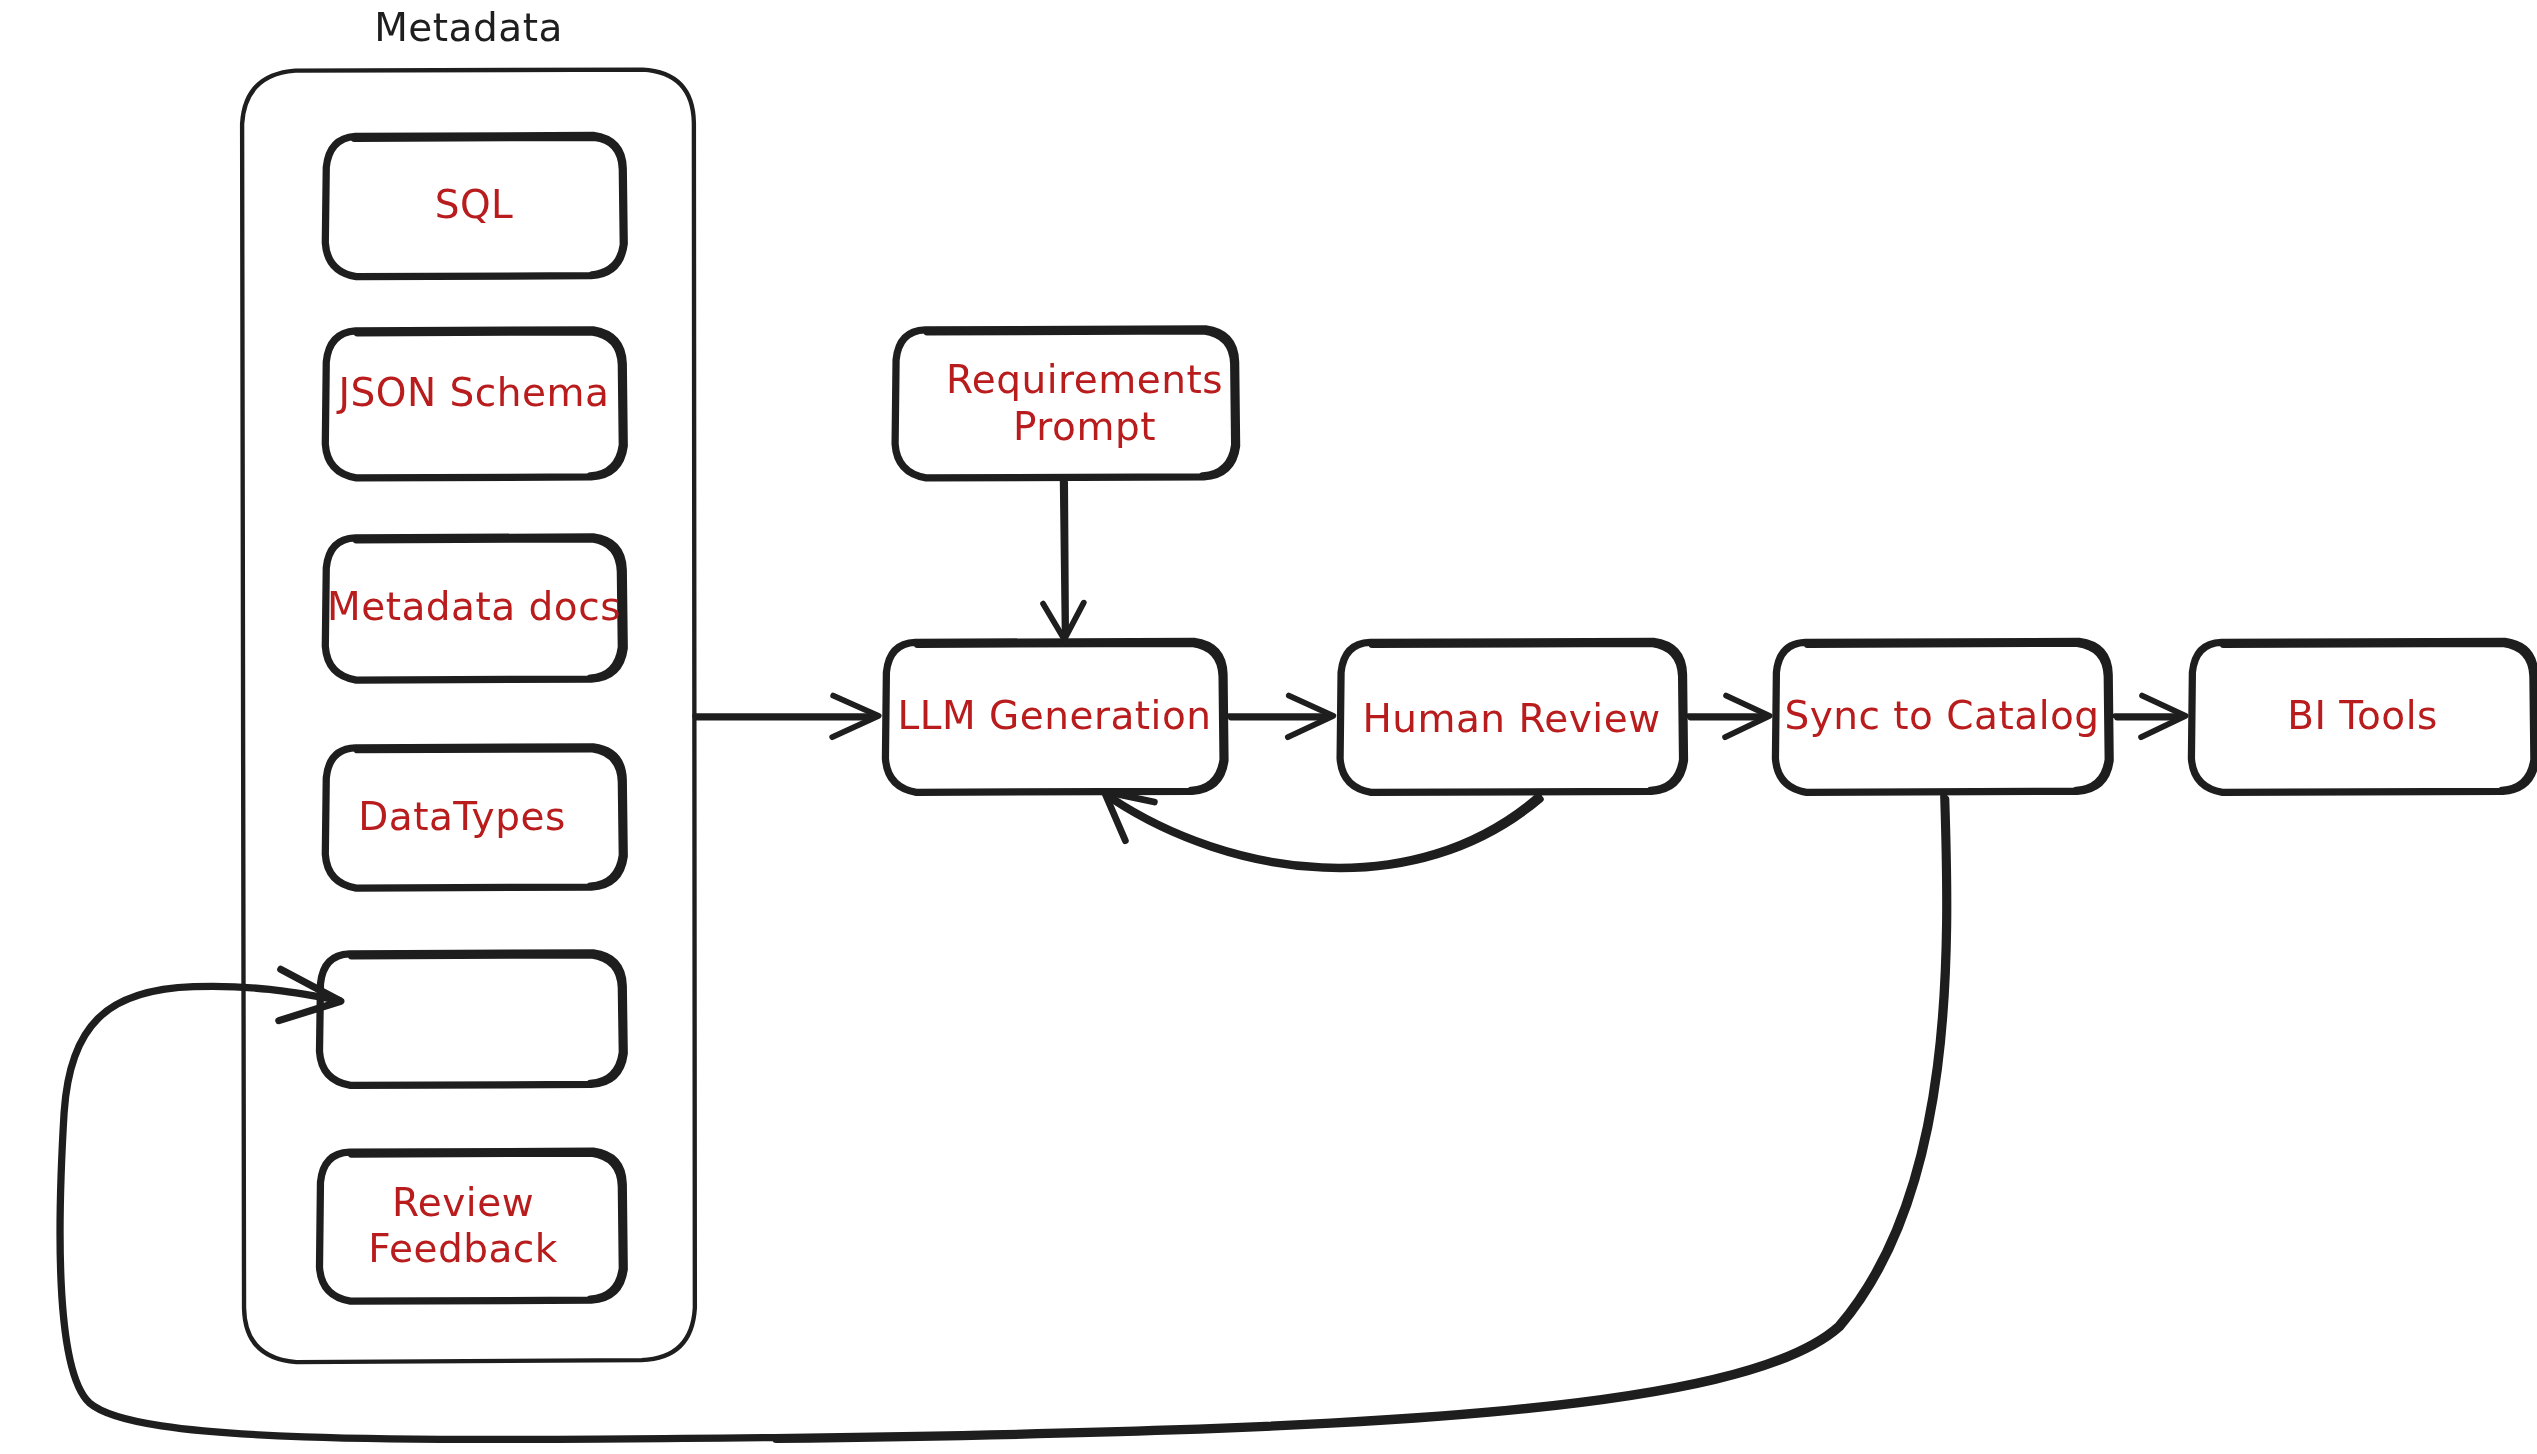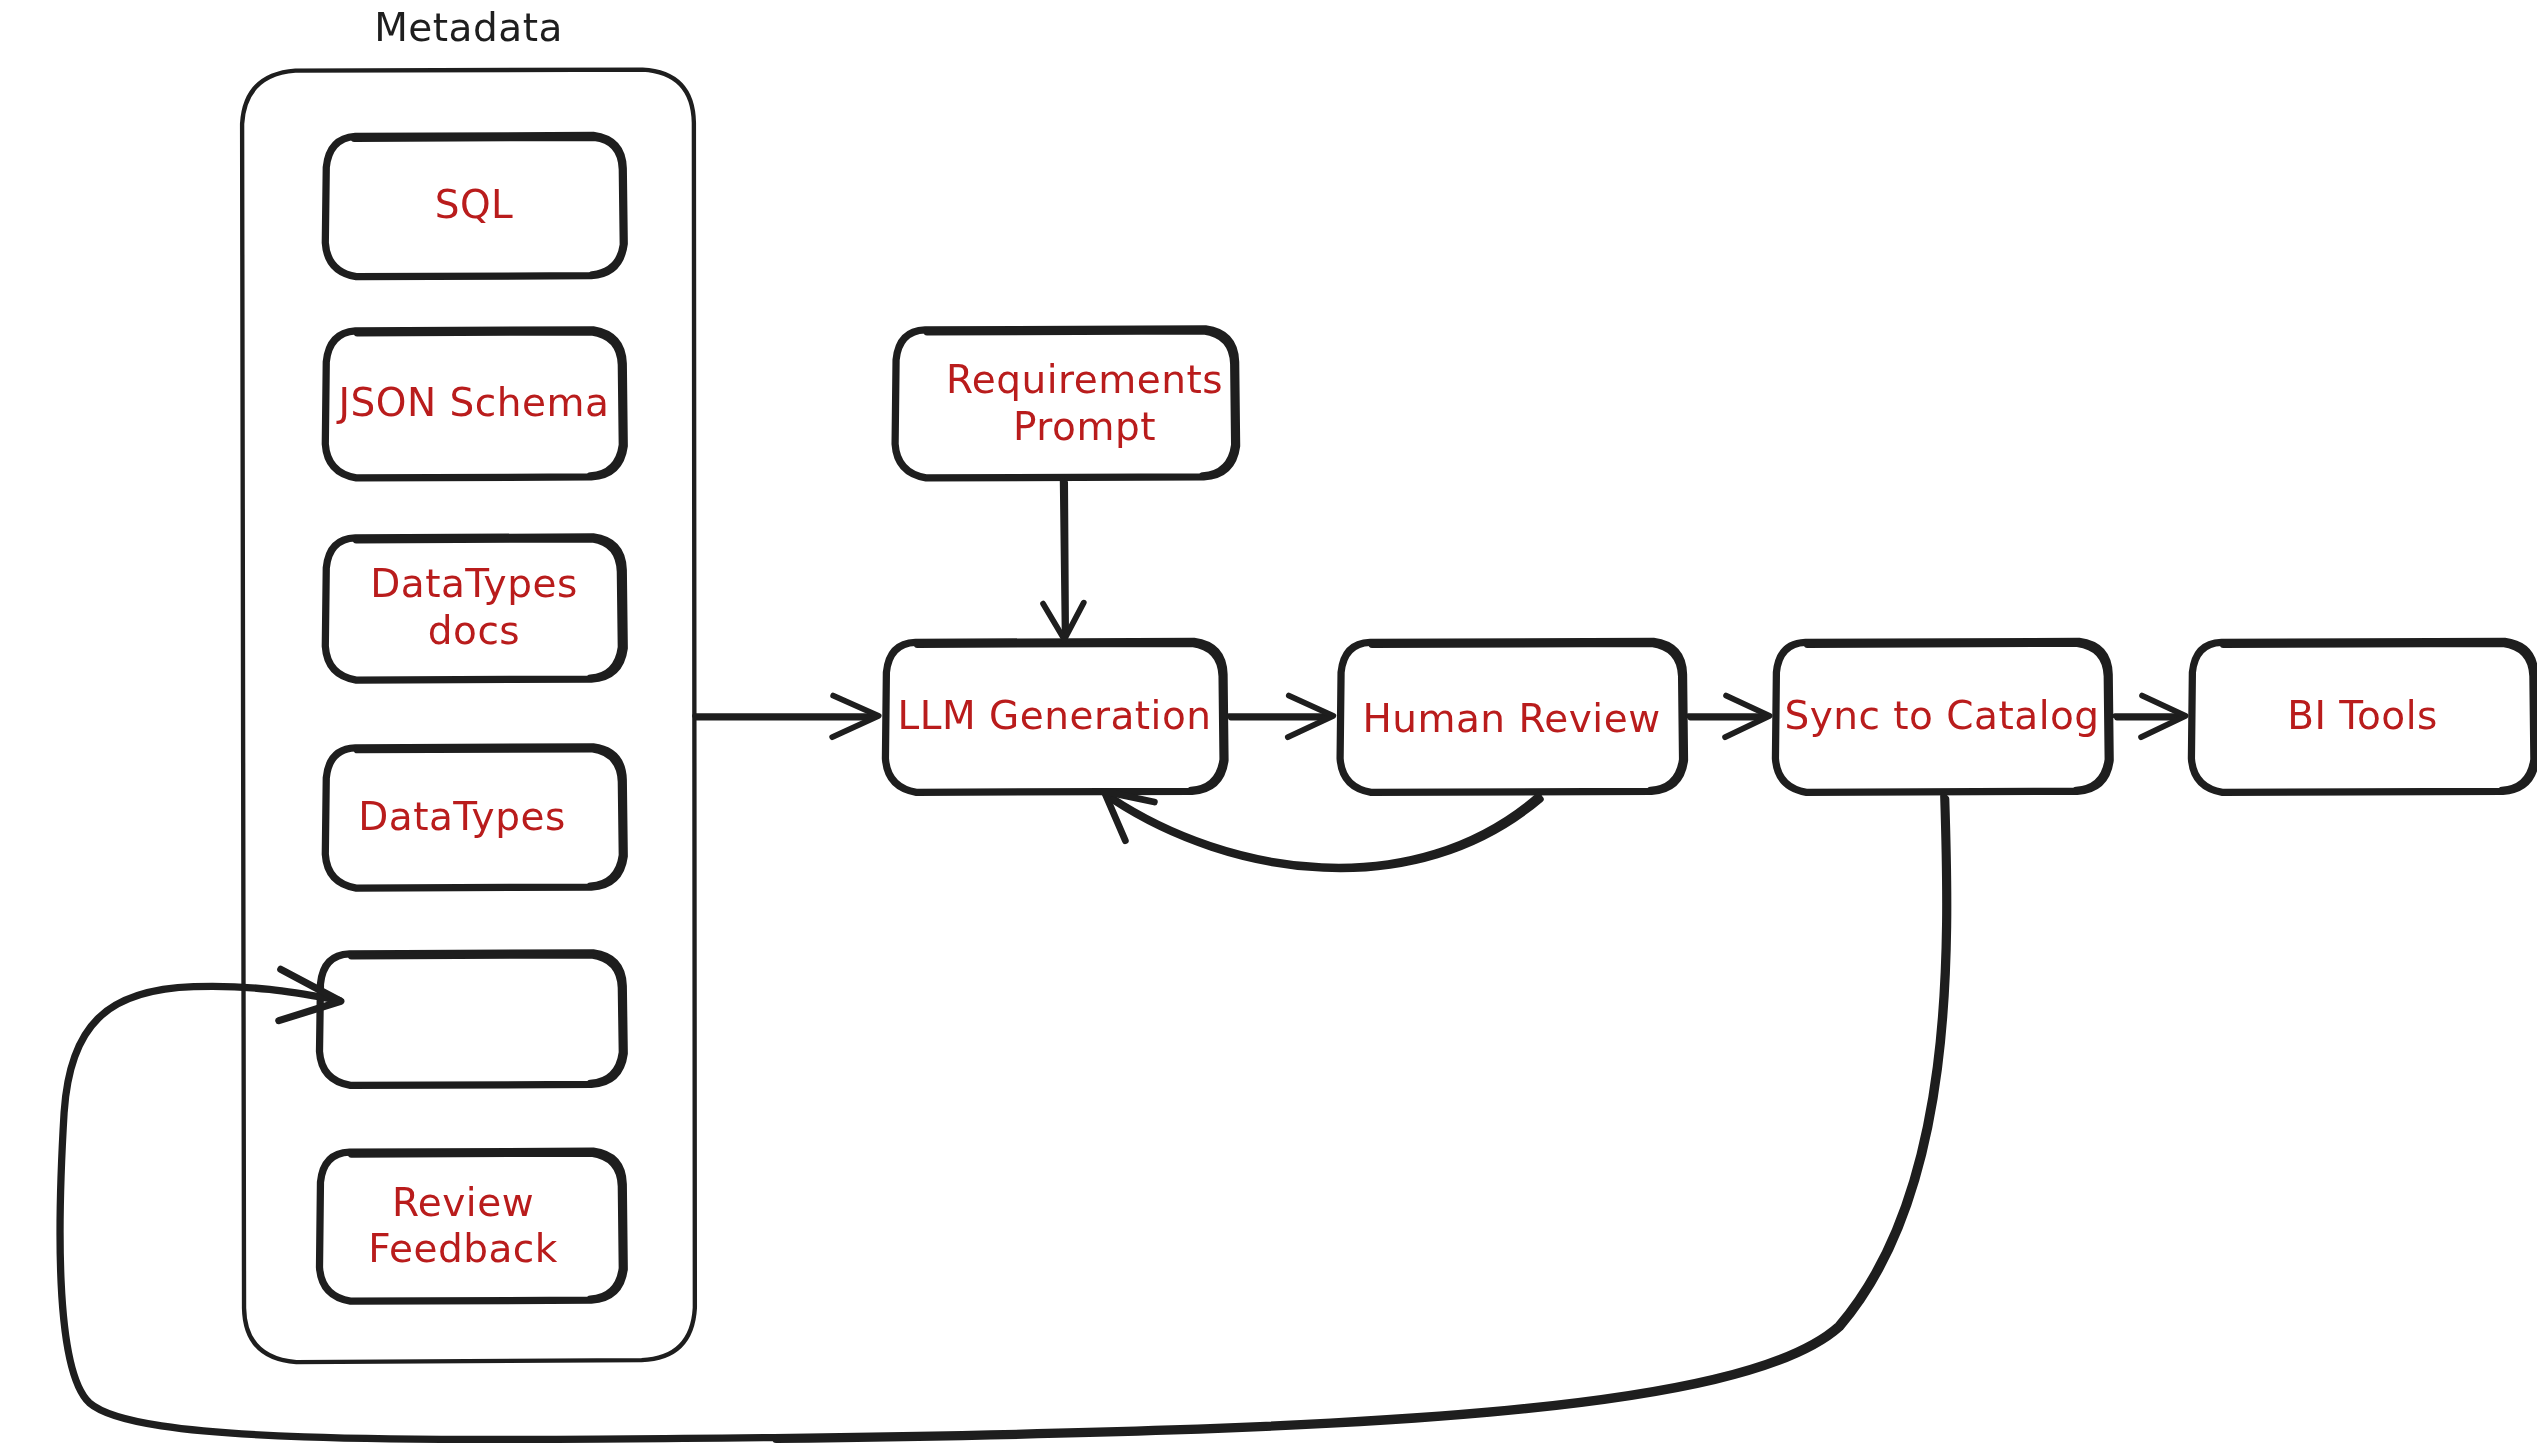--- a/index.html
+++ b/index.html
@@ -148,22 +148,22 @@
           <path d="M 290 1002 L 352 1035 L 288 1055"></path>
         </g>
 
       </g>
     </g>
   </svg>
 
   <div class="group-title" style="left:242px; top:4.8px; width:453px;text-align:center;">Metadata</div>
 
   <div class="node-label" style="left:325px; top:135px; width:298px; height:141px;">SQL</div>
-  <div class="node-label" style="left:325px; top:330px; width:298px; height:147px;">JSON Schema</div>
-  <div class="node-label" style="left:325px; top:537px; width:298px; height:141px;">DataTypes docs</div>
+  <div class="node-label" style="left:325px; top:320px; width:298px; height:147px;">JSON Schema</div>
+  <div class="node-label" style="left:325px; top:537px; width:298px; height:141px;">Metadata docs</div>
   <div class="node-label" style="left:313px; top:747px; width:298px; height:140px;">DataTypes</div>
   <div class="node-label" style="left:311px; top:1151px; width:304px; height:150px;">Review
 Feedback</div>
 
   <div class="node-label" style="left:914px; top:329px; width:341px; height:149px;">Requirements
 Prompt</div>
   <div class="node-label" style="left:885px; top:641px; width:339px; height:150px;">LLM Generation</div>
   <div class="node-label" style="left:1340px; top:644px; width:343px; height:150px;">Human Review</div>
   <div class="node-label" style="left:1775px; top:641px; width:334px; height:150px;">Sync to Catalog</div>
   <div class="node-label" style="left:2191px; top:641px; width:343px; height:150px;">BI Tools</div>

